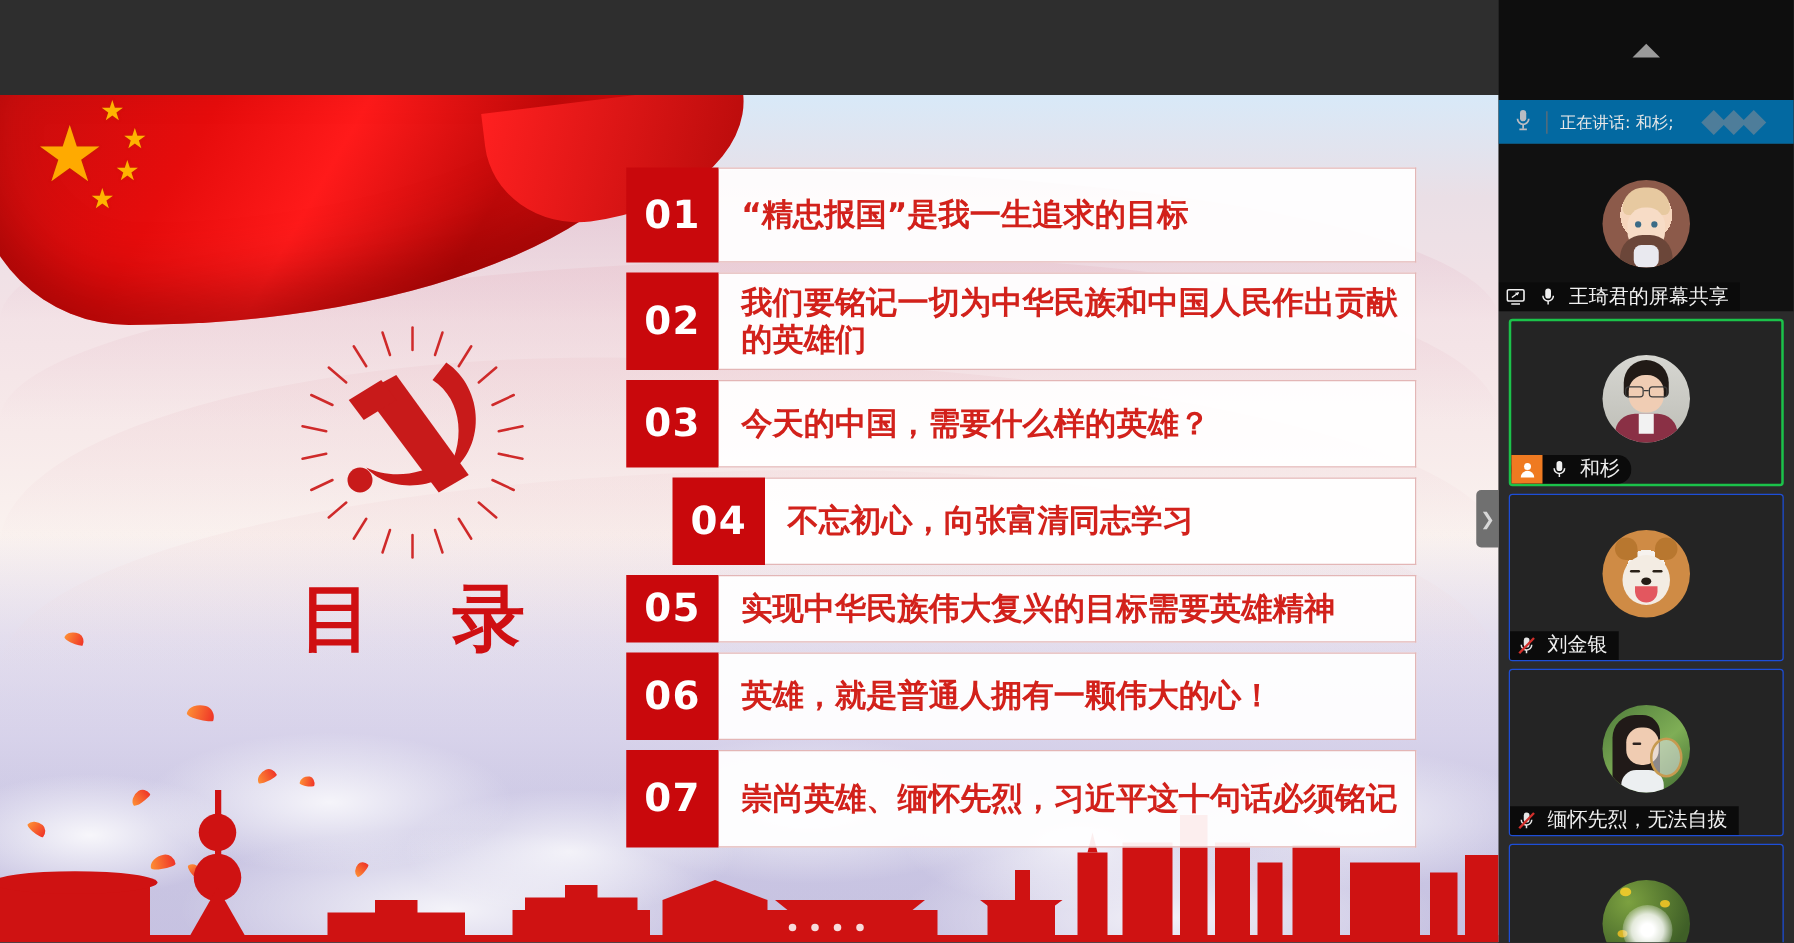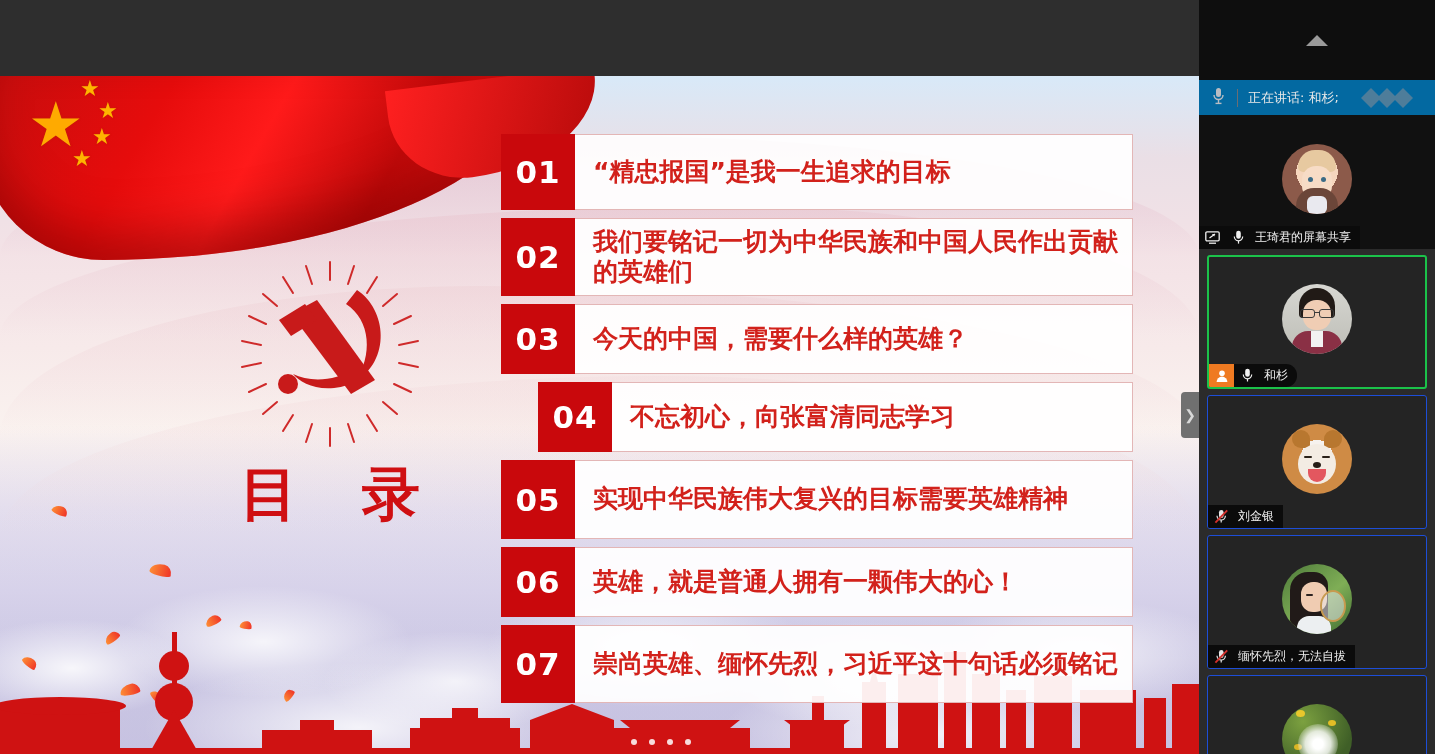--- a/index.html
+++ b/index.html
@@ -149,21 +149,21 @@
     background:#444; margin-bottom:6px;
   }
   .nameplate{
     position:absolute;left:0;bottom:0;display:flex;align-items:center;
     background:#0b0b0b;height:23px;padding-right:9px;
   }
   .tile.active .nameplate{left:0;bottom:0;border-radius:11px;}
   .np-icon{width:26px;display:flex;align-items:center;justify-content:center;height:23px;}
   .np-icon.host{background:#ef7a21;width:25px;height:23px;}
   .np-name{
-    color:#f0f0f0;font-size:12px;margin-left:4px;white-space:nowrap;
+    color:#f0f0f0;font-size:16px;margin-left:4px;white-space:nowrap;
     font-family:"DejaVu Sans","Liberation Sans",sans-serif;
   }
 </style>
 </head>
 <body>
 
 <div id="app">
 
   <div class="share-area">
 
@@ -284,21 +284,21 @@
         <div class="toc-row" style="height:70px;">
           <div class="toc-num">03</div>
           <div class="toc-text">今天的中国，需要什么样的英雄？</div>
         </div>
 
         <div class="toc-row" style="height:70px;margin-left:37px;">
           <div class="toc-num">04</div>
           <div class="toc-text">不忘初心，向张富清同志学习</div>
         </div>
 
-        <div class="toc-row" style="height:79px;">
+        <div class="toc-row" style="height:54px;">
           <div class="toc-num">05</div>
           <div class="toc-text">实现中华民族伟大复兴的目标需要英雄精神</div>
         </div>
 
         <div class="toc-row" style="height:70px;">
           <div class="toc-num">06</div>
           <div class="toc-text">英雄，就是普通人拥有一颗伟大的心！</div>
         </div>
 
         <div class="toc-row two" style="height:78px;">

